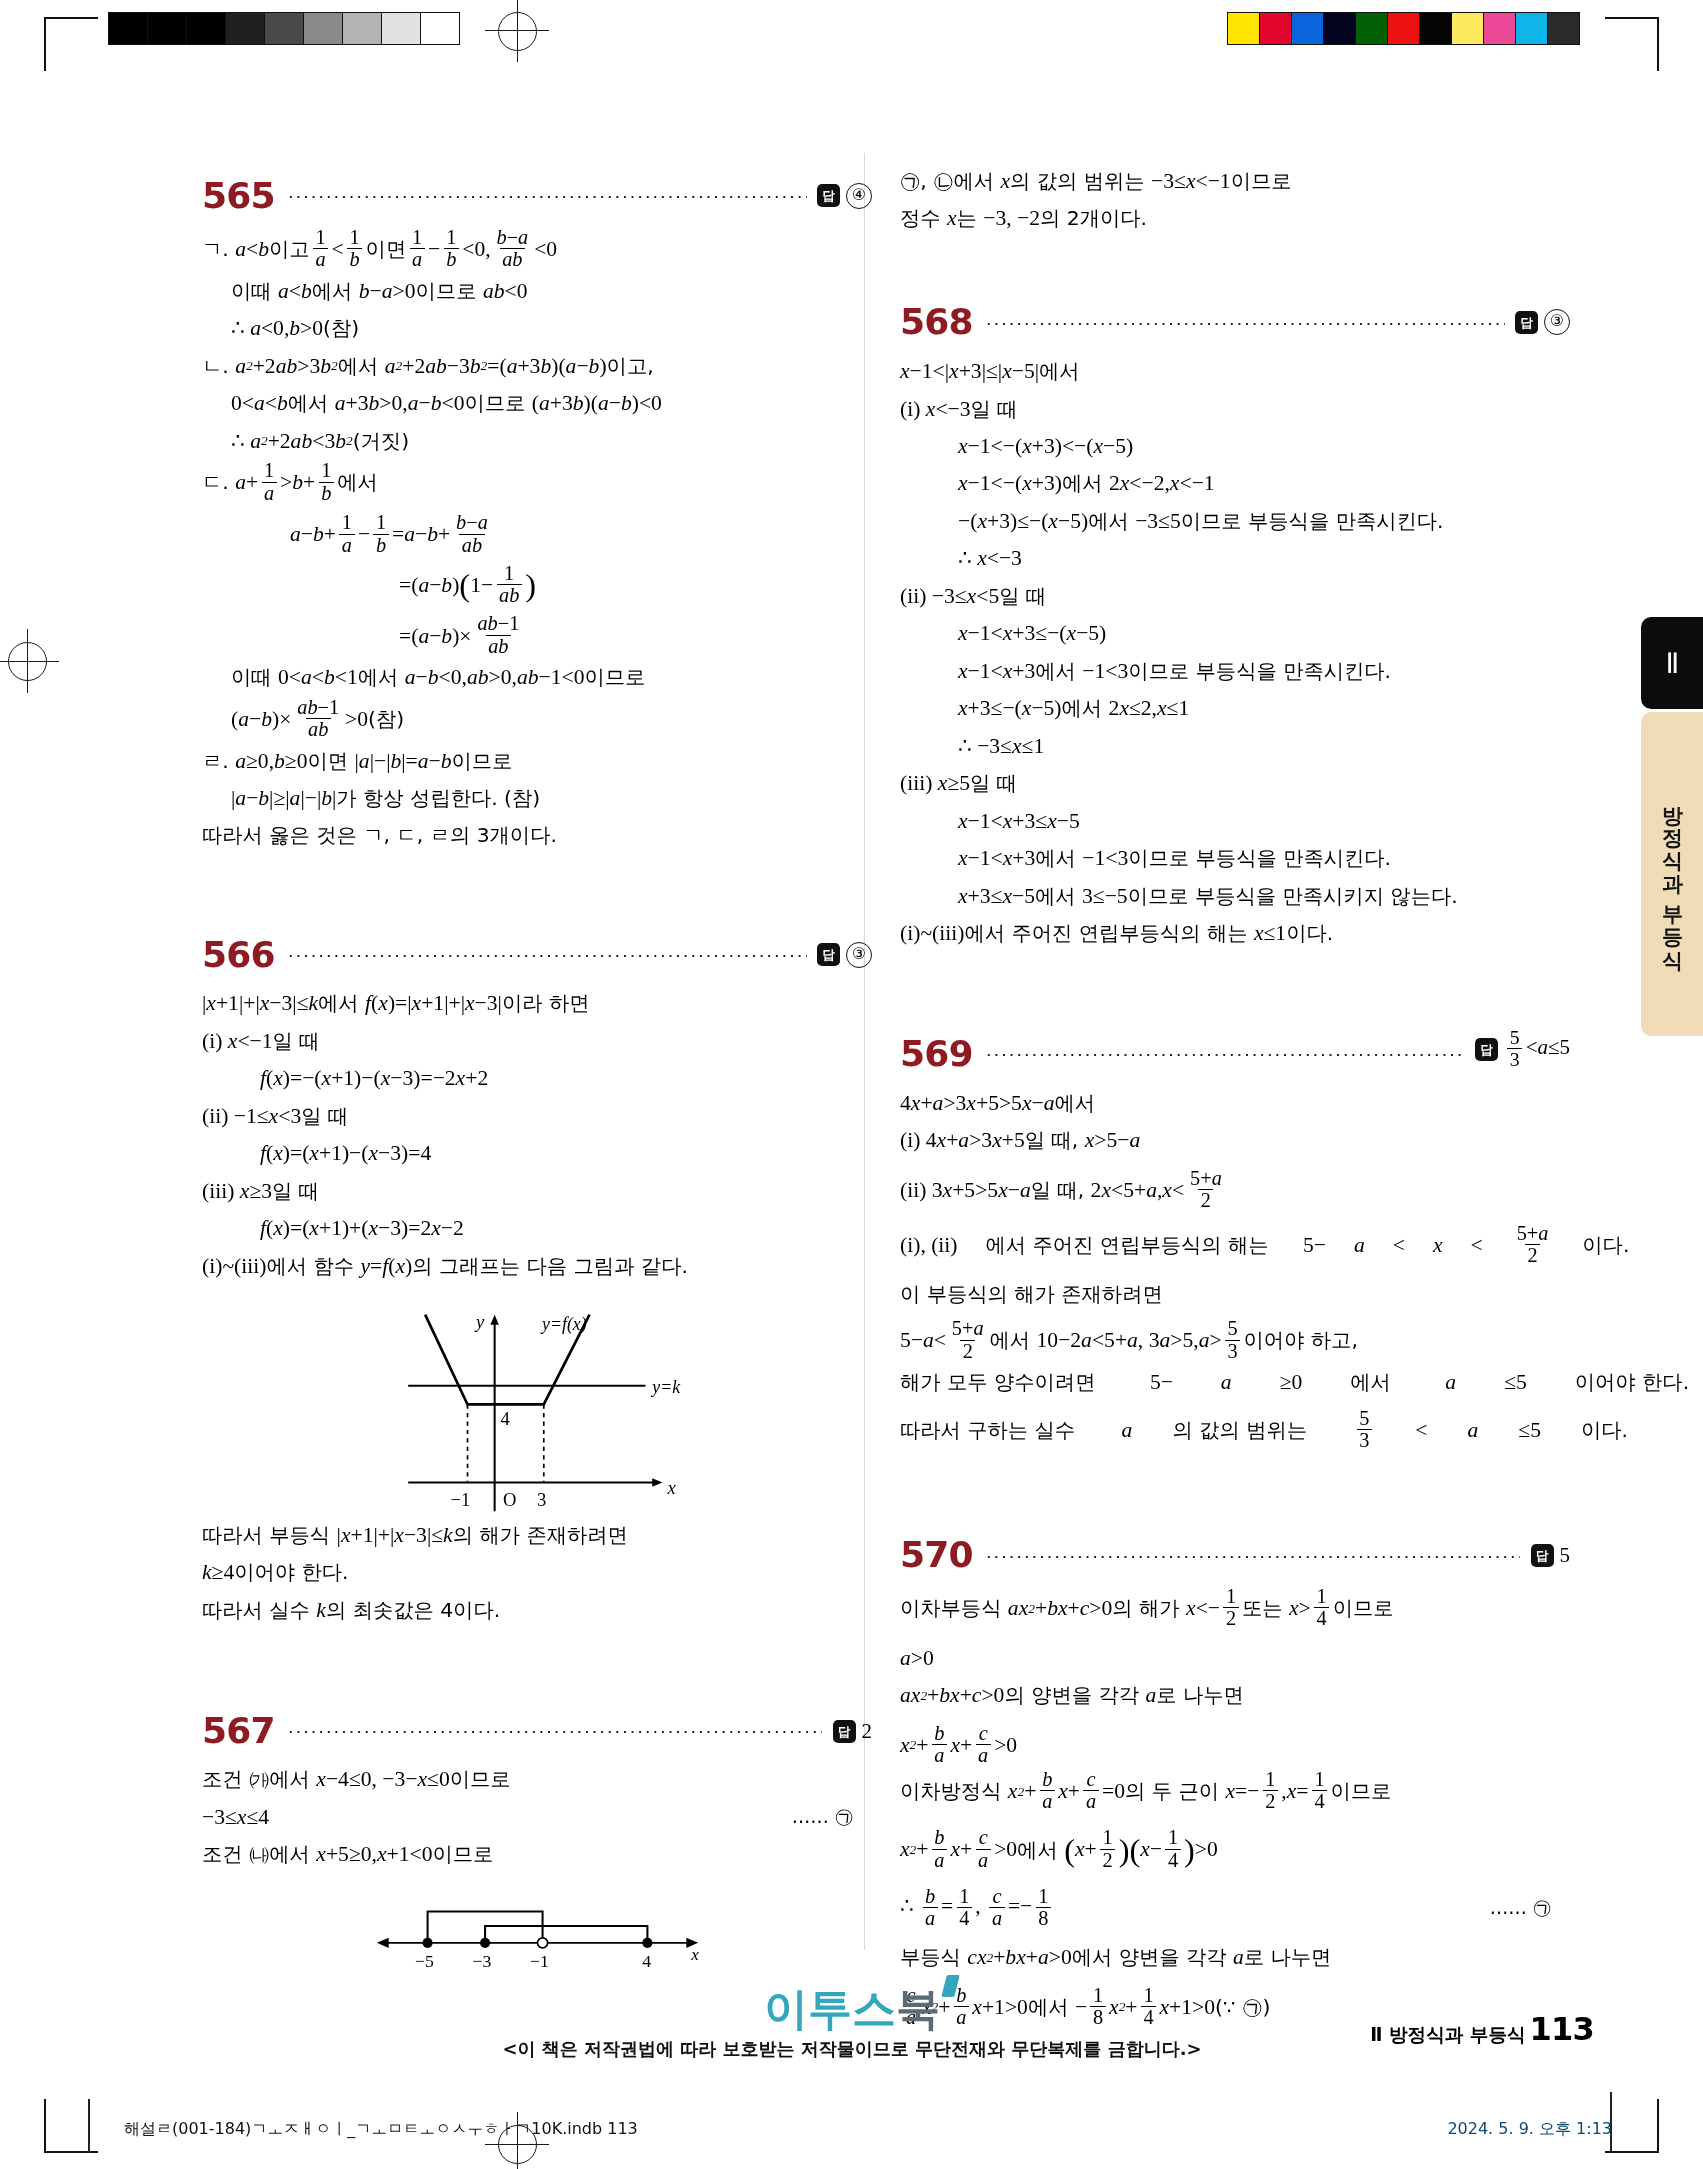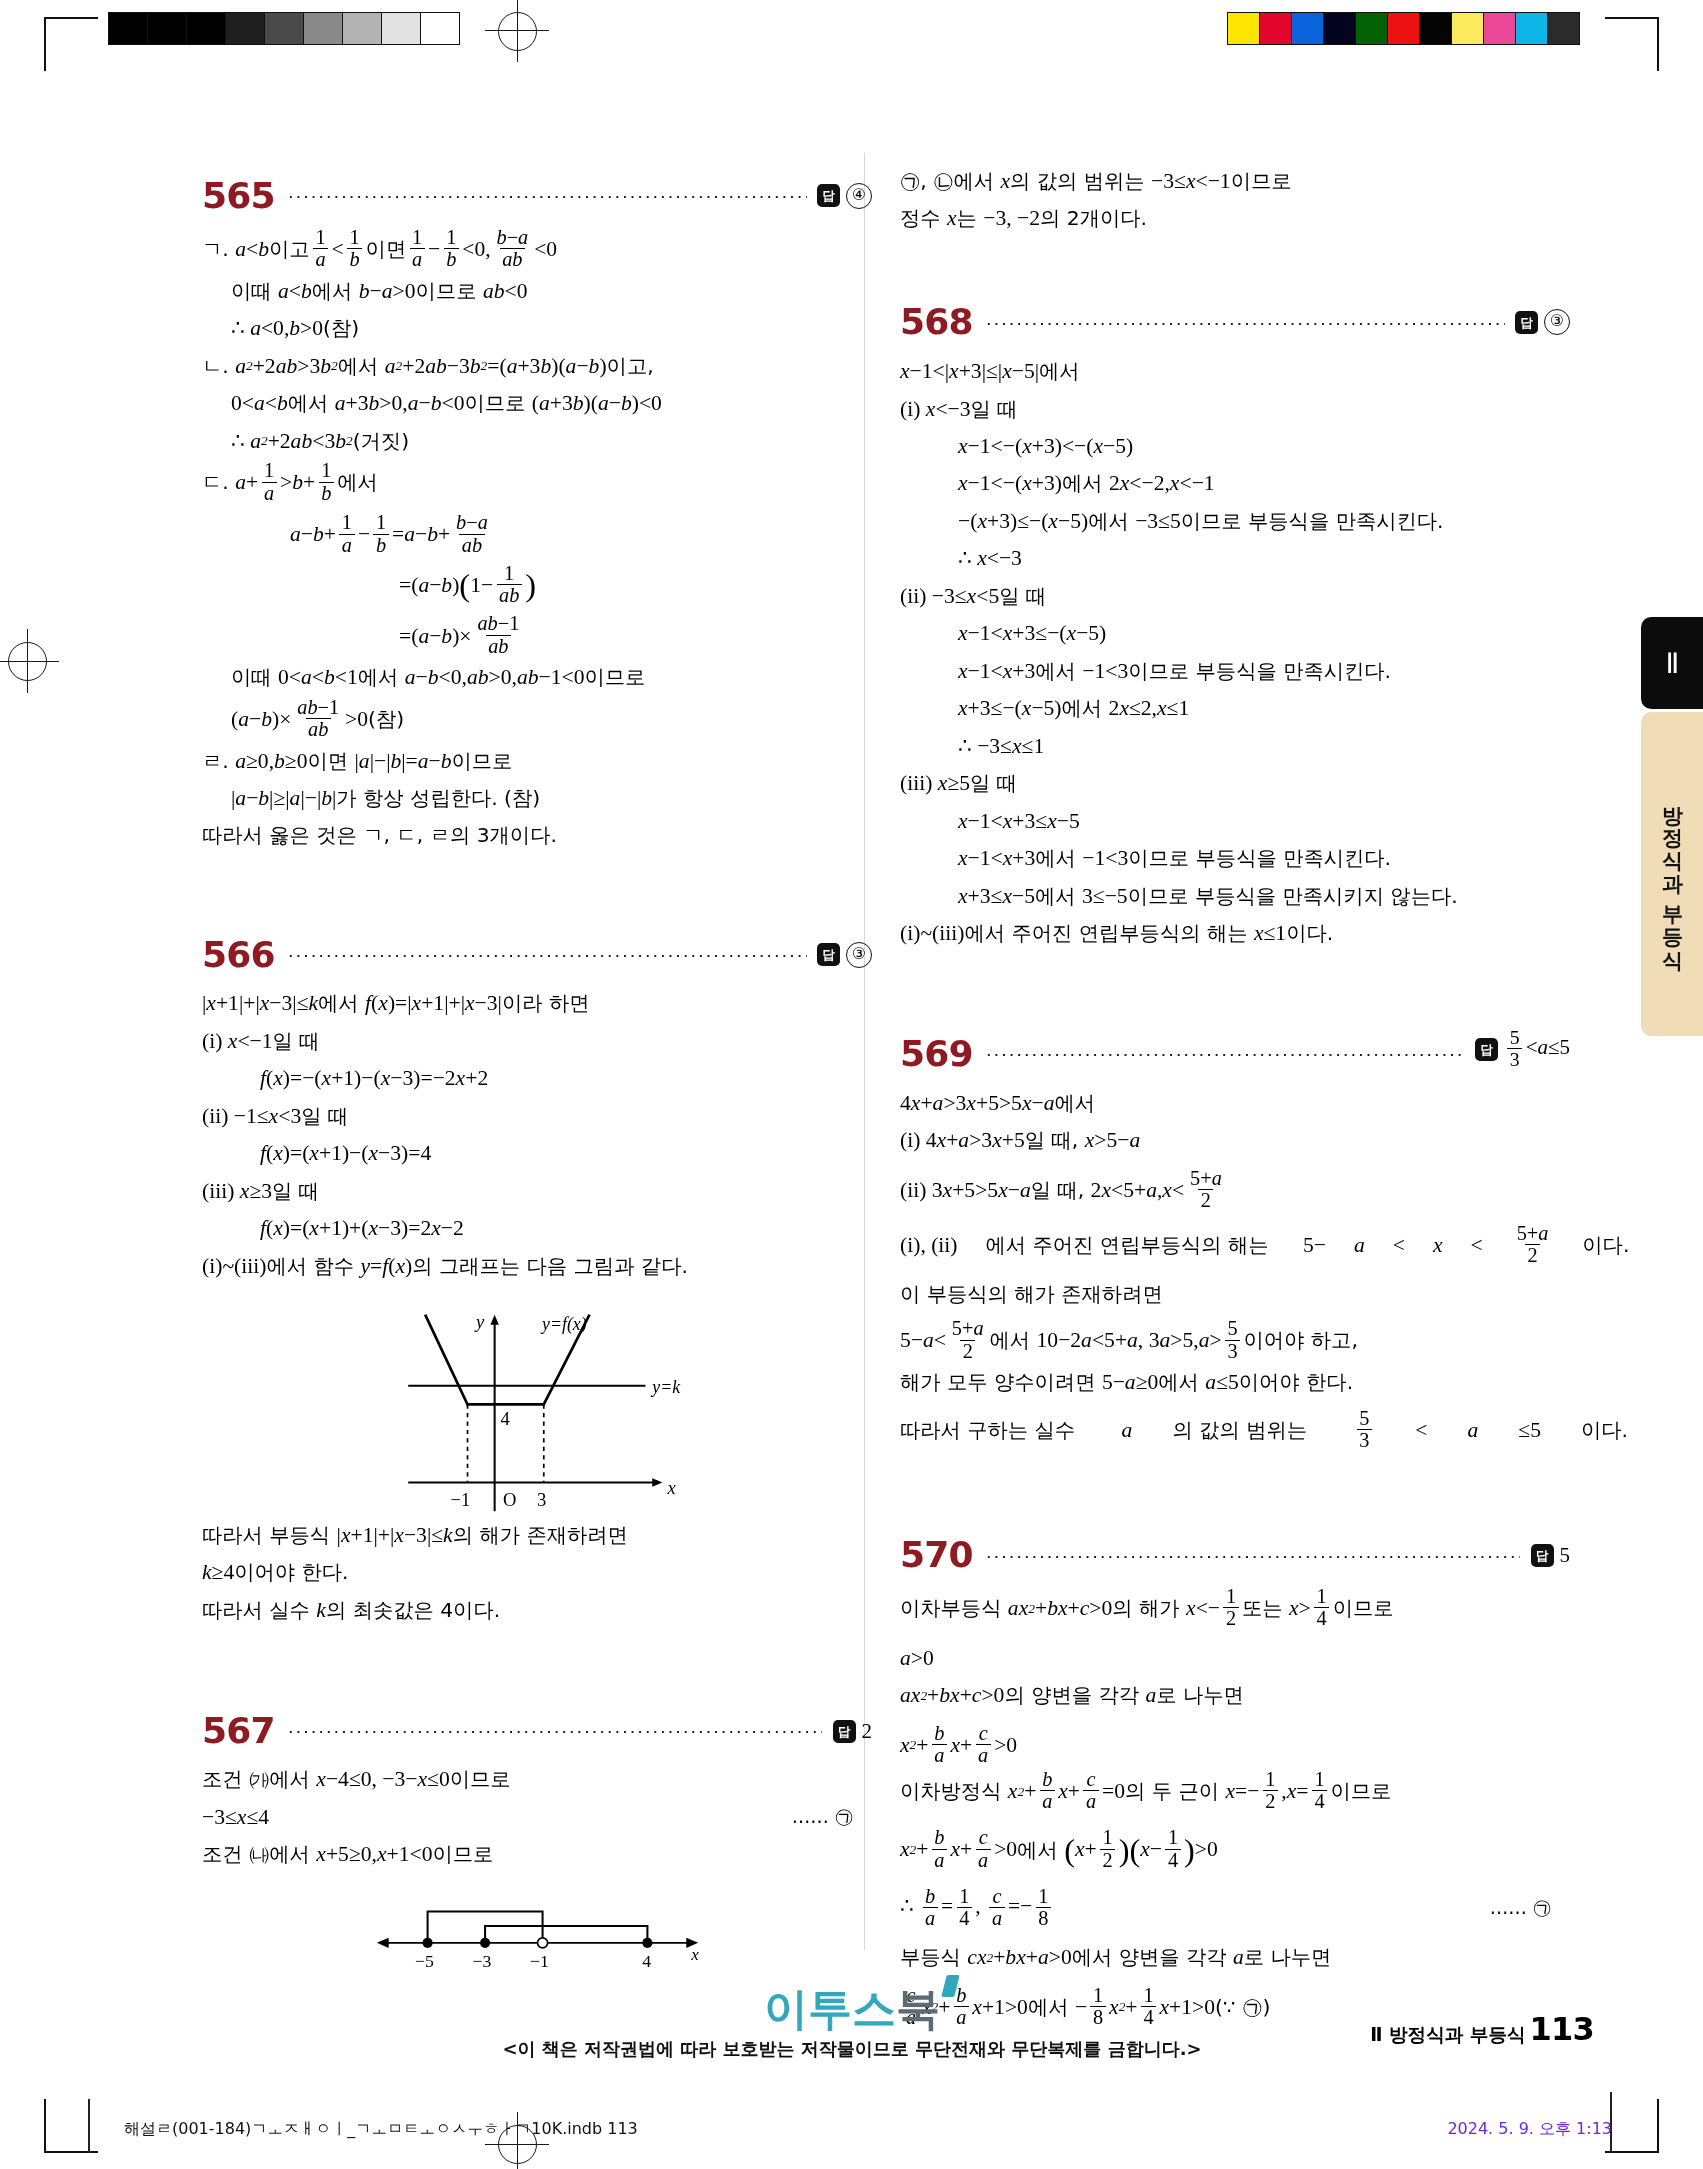--- a/index.html
+++ b/index.html
@@ -92,21 +92,21 @@
   .copyright{position:absolute;left:0;right:0;top:2037px;text-align:center;
       font-family:"DejaVu Sans","Liberation Sans",sans-serif;font-weight:bold;font-size:18px;color:#111;}
   .pagefoot{position:absolute;right:110px;top:2010px;display:flex;align-items:flex-end;gap:4px;
       font-family:"DejaVu Sans","Liberation Sans",sans-serif;}
   .pagefoot .chap{font-size:18.6px;font-weight:bold;}
   .pagefoot .pno{font-size:32px;font-weight:bold;letter-spacing:-0.8px;}
 
   .slug{position:absolute;left:124px;top:2119px;font-size:16px;
       font-family:"DejaVu Sans","Liberation Sans",sans-serif;color:#111;white-space:nowrap;}
   .stamp{position:absolute;right:92px;top:2119px;font-size:16px;
-      font-family:"DejaVu Sans","Liberation Sans",sans-serif;color:#6d28d9;white-space:nowrap;}
+      font-family:"DejaVu Sans","Liberation Sans",sans-serif;color:#0c4a6e;white-space:nowrap;}
   .trimline{position:absolute;background:#222;}
 </style>
 </head>
 <body>
 
 <div class="corner" style="left:44px;top:17px;">
   <i class="h" style="left:0;top:0;"></i>
     <i class="v" style="left:0;top:0;"></i>
 </div>
 <div class="corner" style="left:1605px;top:17px;">
@@ -422,21 +422,21 @@
         <div class="ln" style="margin-top:10.2px;">
             <span class="ko">이 부등식의 해가 존재하려면</span>
           </div>
         <div class="ln" style="margin-top:8.5px;">5−<i class="v">a</i>&lt;<span class="frac">
               <span class="n">5+<i class="v">a</i></span>
               <span class="d">2</span>
             </span><span class="ko">에서&nbsp;</span>10−2<i class="v">a</i>&lt;5+<i class="v">a</i>, 3<i class="v">a</i>&gt;5, <i class="v">a</i>&gt;<span class="frac">
               <span class="n">5</span>
               <span class="d">3</span>
             </span><span class="ko">이어야 하고,</span></div>
-        <div class="ln" style="margin-top:1px;"><span class="ko">해가 모두 양수이려면&nbsp;</span>5−<i class="v">a</i>≥0<span class="ko">에서&nbsp;</span><i class="v">a</i>≤5<span class="ko">이어야 한다.</span></div>
+        <div class="ln" style="margin-top:1px;gap:48px;"><span class="ko">해가 모두 양수이려면&nbsp;</span>5−<i class="v">a</i>≥0<span class="ko">에서&nbsp;</span><i class="v">a</i>≤5<span class="ko">이어야 한다.</span></div>
         <div class="ln" style="margin-top:8.5px;gap:40px;"><span class="ko">따라서 구하는 실수&nbsp;</span><i class="v">a</i><span class="ko">의 값의 범위는&nbsp;</span><span class="frac">
               <span class="n">5</span>
               <span class="d">3</span>
             </span>&lt;<i class="v">a</i>≤5<span class="ko">이다.</span></div>
       </div>
     </div>
 
     <div class="gap-xl"></div>
 
     <div class="prob">

